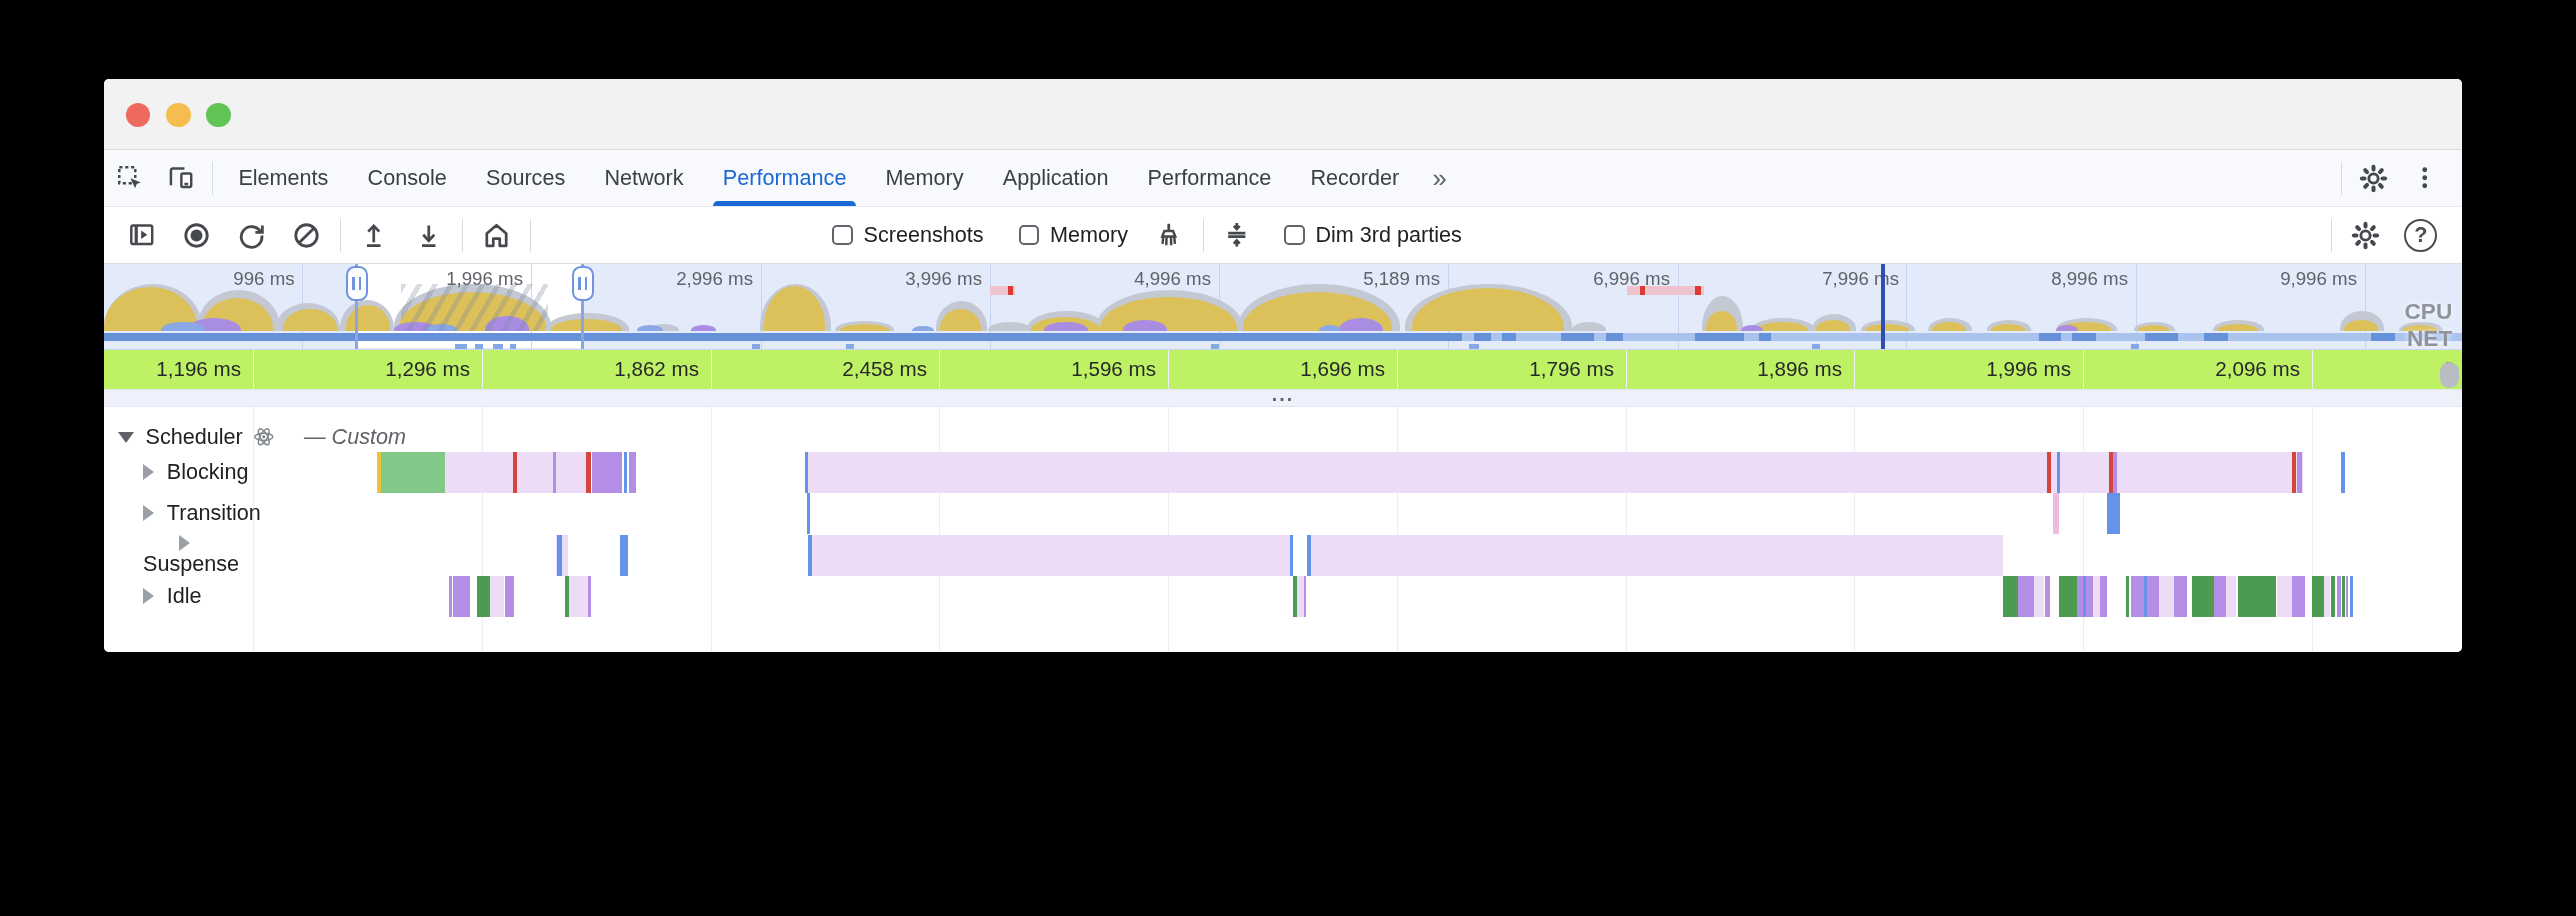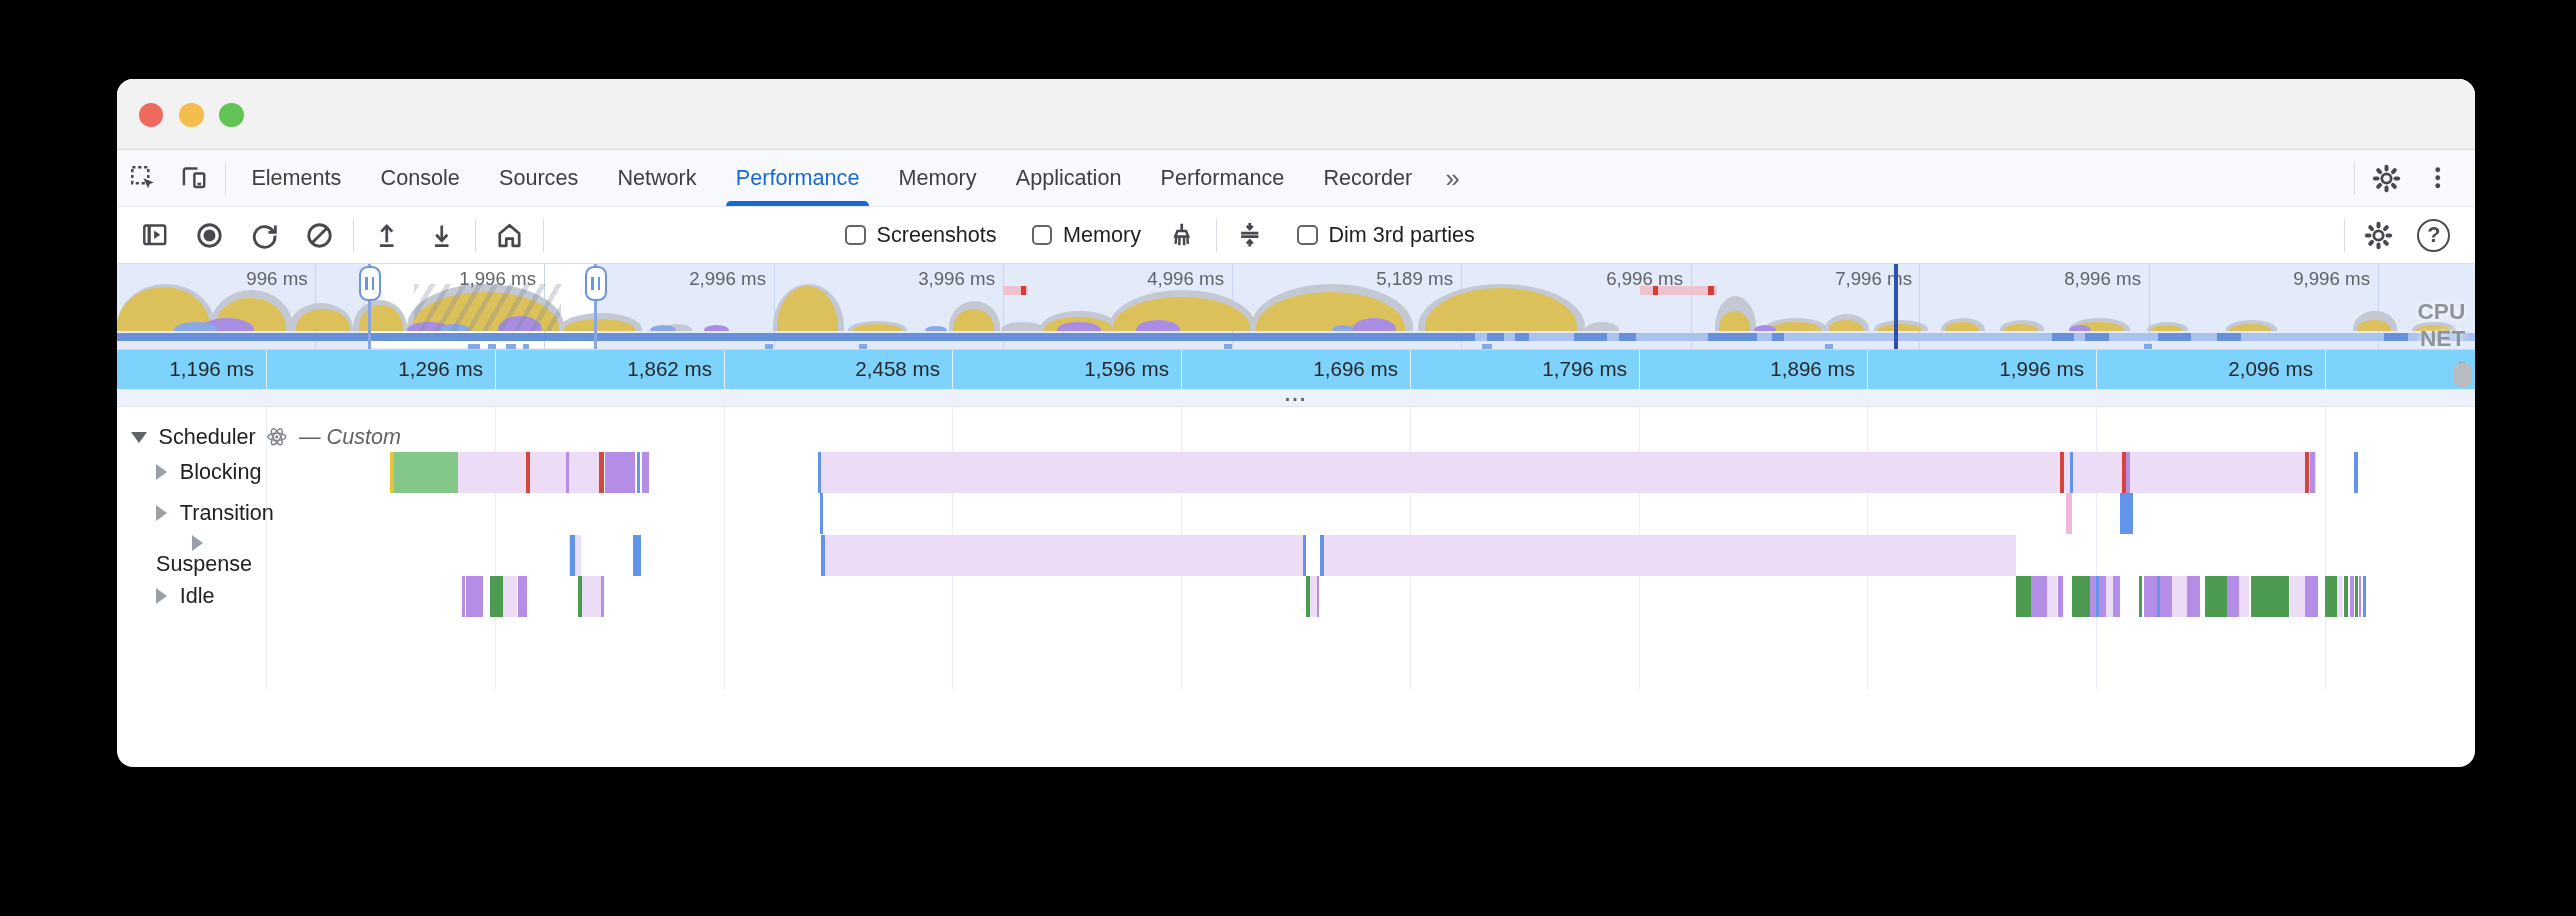--- a/index.html
+++ b/index.html
@@ -1,19 +1,19 @@
 <!DOCTYPE html>
 <html><head>
 <meta charset="utf-8">
 <style>
   * { box-sizing: border-box; margin: 0; padding: 0; }
   html,body { width:2576px; height:917px; background:#000; font-family:"Liberation Sans",sans-serif; }
   #window {
-    position:absolute; left:117px; top:79px; width:2358px; height:688px;
-    background:#fff; border-radius:16px; overflow:hidden;
+    position:absolute; left:104px; top:79px; width:2358px; height:573px;
+    background:#fff; border-radius:5px; overflow:hidden;
     box-shadow:0 29.5px 88px rgba(0,0,0,.65);
   }
   
   .titlebar { position:relative; height:71px; background:#f2f2f3; border-bottom:1px solid #dcdcdf; }
   .light { position:absolute; top:23.6px; width:24.5px; height:24.5px; border-radius:50%; }
   .light.red { left:21.6px; background:#ee6a5f; }
   .light.yellow { left:62px; background:#f5bd4f; }
   .light.green { left:102px; background:#61c455; }
   
   .tabbar { position:relative; display:flex; align-items:center; height:57px; background:#f7f9fd; border-bottom:1px solid #e6e9f0; color:#3c4043; }
@@ -44,33 +44,33 @@
   .marker .mred { position:absolute; top:0; height:100%; }
   .net-light { position:absolute; left:0; right:0; top:69px; height:7.9px; background:#aac2ee; z-index:3; }
   .net-seg { position:absolute; top:69px; height:7.9px; z-index:3; }
   .net-sub { position:absolute; top:80px; height:4.9px; z-index:3; }
   .playhead { position:absolute; top:0; bottom:0; width:3.9px; background:#2e4fae; z-index:6; }
   .handle-line { position:absolute; top:0; bottom:0; width:2.9px; background:#8aa6e2; z-index:7; }
   .handle-pill { position:absolute; top:2px; width:21.6px; height:35px; background:#fbfdff; border:2.5px solid #6f94dd; border-radius:8.8px; z-index:8; display:flex; align-items:center; justify-content:center; gap:3.9px; }
   .handle-pill i { display:block; width:2.5px; height:13.7px; background:#6f94dd; }
   .ov-side-label { position:absolute; right:9.8px; font-size:22.6px; font-weight:bold; color:#8f949c; z-index:6; text-shadow:0 0 5.9px rgba(255,255,255,.9); }
   
-  .ruler { position:relative; height:39px; background:#7dd3fc; overflow:hidden; }
+  .ruler { position:relative; height:39px; background:#bef264; overflow:hidden; }
   .r-tick { position:absolute; top:0; bottom:0; width:1px; background:#edf0f7; }
   .r-label { position:absolute; top:6.9px; width:196px; text-align:right; font-size:20.6px; color:#26282b; }
   .scroll-thumb { position:absolute; right:2.9px; top:11.8px; width:19.6px; height:26.5px; background:#b9bdc3; border-radius:9.8px; z-index:3; }
   .dragrow { position:relative; height:17.7px; background:#eef1fb; border-top:1px solid #e2e6f2; border-bottom:1px solid #e2e6f2; text-align:center; color:#5f6368; font-size:19.6px; line-height:9.8px; letter-spacing:2px; font-weight:bold; }
   
   .tracks { position:relative; height:283px; background:#fff; overflow:hidden; }
   .t-grid { position:absolute; top:0; bottom:0; width:1px; background:#e9edf6; }
   .trackhead { position:absolute; left:13.7px; top:15.7px; height:29.5px; display:flex; align-items:center; font-size:21.6px; color:#202124; z-index:3; }
   .tri-down { width:0; height:0; border-left:8.8px solid transparent; border-right:8.8px solid transparent; border-top:11.8px solid #5f6368; margin-right:11.8px; }
   .tri-right { width:0; height:0; border-top:8.8px solid transparent; border-bottom:8.8px solid transparent; border-left:11.8px solid #9aa0a6; margin-right:12.8px; }
   .rowlabel { position:absolute; left:39px; height:41px; display:flex; align-items:center; font-size:21.6px; color:#202124; z-index:3; }
-  .custom-suffix { font-style:italic; color:#5f6368; margin-left:8px; }
+  .custom-suffix { font-style:italic; color:#5f6368; margin-left:26px; }
   .atom { margin:0 3.9px 0 9.8px; }
   .bar { position:absolute; height:41px; z-index:2; }
   svg.icon { display:block; }
 </style>
 </head>
 <body>
 
 <div id="window">
 
   <div class="titlebar">

